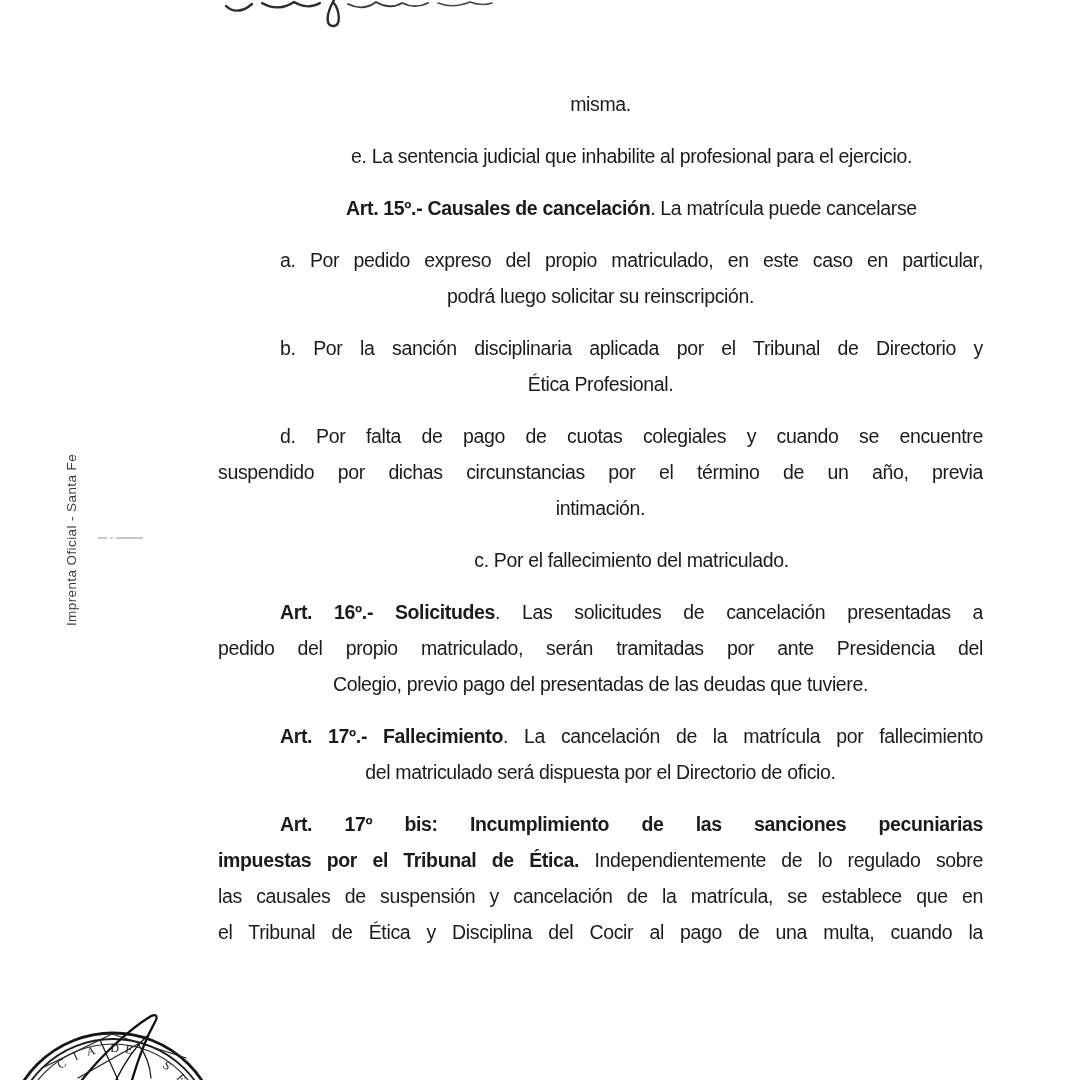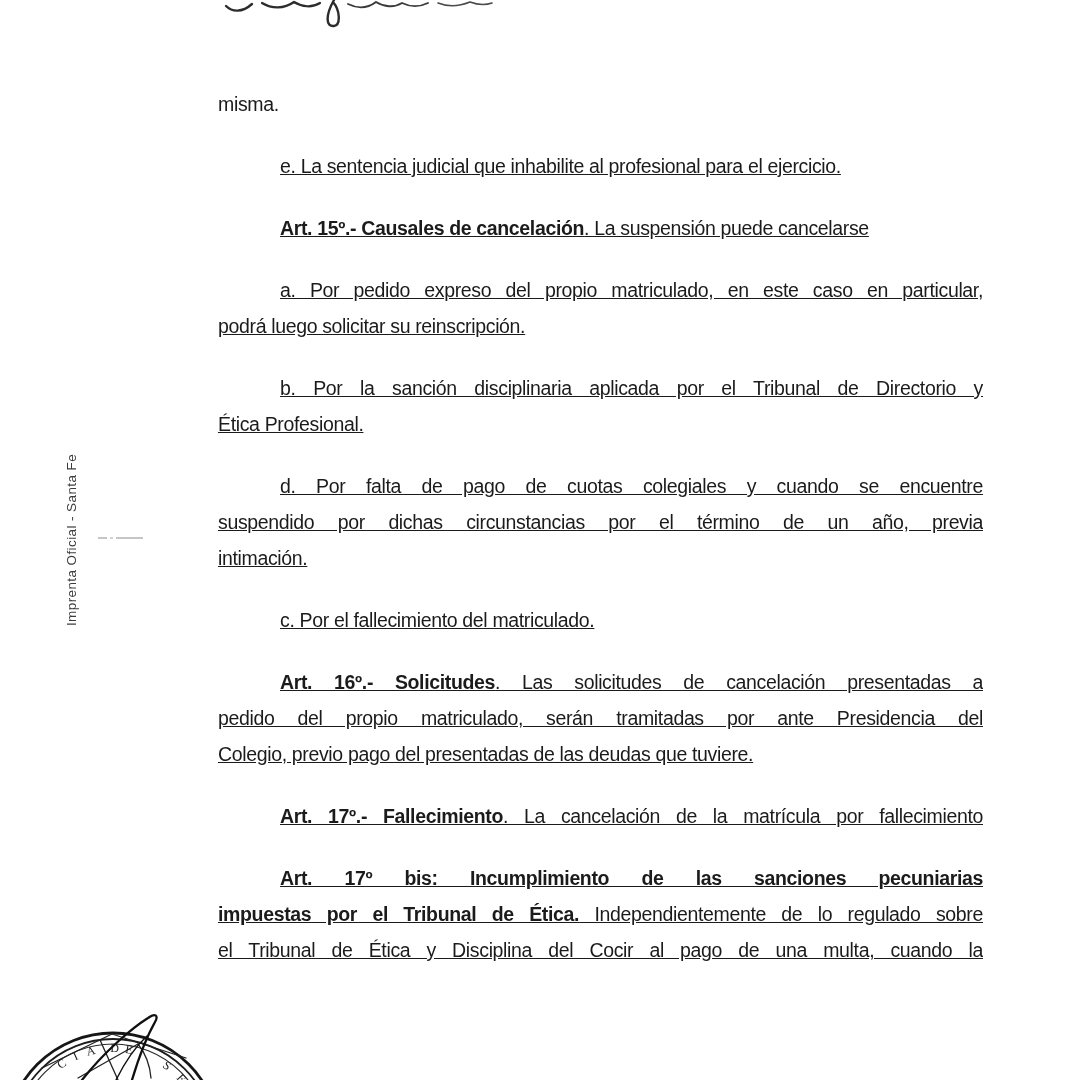--- a/index.html
+++ b/index.html
@@ -22,24 +22,24 @@
     position: absolute;
     left: 218px;
     top: 86px;
     width: 765px;
     color: #1b1b1b;
     font-size: 19.5px;
     letter-spacing: -0.35px;
     line-height: 36px;
   }
   .paragraph { margin: 0; }
-  .paragraph + .paragraph { margin-top: 26px; text-decoration: underline; }
+  .paragraph + .paragraph { margin-top: 16px; }
   .line {
     width: 765px;
-    text-align: left;
+    text-align: center;
     white-space: normal;
     overflow: hidden;
     height: 36px;
   }
   .line.jl {
     text-align: justify;
     text-align-last: justify;
   }
   .line.indent { text-indent: 62px; }
   .b { font-weight: bold; }
@@ -115,21 +115,21 @@
   </div>
 
   <div class="doc-body">
       <div class="paragraph">
         <div class="line"><span>misma.</span></div>
       </div>
       <div class="paragraph">
         <div class="line indent"><span>e. La sentencia judicial que inhabilite al profesional para el ejercicio.</span></div>
       </div>
       <div class="paragraph">
-        <div class="line indent"><span class="b">Art. 15º.- Causales de cancelación</span><span>. La suspensión puede cancelarse</span></div>
+        <div class="line indent"><span class="b">Art. 15º.- Causales de cancelación</span><span>. La matrícula puede cancelarse</span></div>
       </div>
       <div class="paragraph">
         <div class="line jl indent"><span>a. Por pedido expreso del propio matriculado, en este caso en particular,</span></div>
         <div class="line"><span>podrá luego solicitar su reinscripción.</span></div>
       </div>
       <div class="paragraph">
         <div class="line jl indent"><span>b. Por la sanción disciplinaria aplicada por el Tribunal de Directorio y</span></div>
         <div class="line"><span>Ética Profesional.</span></div>
       </div>
       <div class="paragraph">
@@ -140,24 +140,26 @@
       <div class="paragraph">
         <div class="line indent"><span>c. Por el fallecimiento del matriculado.</span></div>
       </div>
       <div class="paragraph">
         <div class="line jl indent"><span class="b">Art. 16º.- Solicitudes</span><span>. Las solicitudes de cancelación presentadas a</span></div>
         <div class="line jl"><span>pedido del propio matriculado, serán tramitadas por ante Presidencia del</span></div>
         <div class="line"><span>Colegio, previo pago del presentadas de las deudas que tuviere.</span></div>
       </div>
       <div class="paragraph">
         <div class="line jl indent"><span class="b">Art. 17º.- Fallecimiento</span><span>. La cancelación de la matrícula por fallecimiento</span></div>
+        <div class="line"><span>del matriculado será dispuesta por el Directorio de oficio.</span></div>
       </div>
       <div class="paragraph">
         <div class="line jl indent"><span class="b">Art. 17º bis: Incumplimiento de las sanciones pecuniarias</span></div>
         <div class="line jl"><span class="b">impuestas por el Tribunal de Ética.</span><span> Independientemente de lo regulado sobre</span></div>
+        <div class="line jl"><span>las causales de suspensión y cancelación de la matrícula, se establece que en</span></div>
         <div class="line jl"><span>el Tribunal de Ética y Disciplina del Cocir al pago de una multa, cuando la</span></div>
       </div>
     </div>
 
   <svg class="seal" viewBox="0 0 200 70" fill="none">
     <g>
       <circle cx="93" cy="130" r="107" stroke="#161616" stroke-width="2.8"></circle>
       <circle cx="93" cy="130" r="101" stroke="#1d1d1d" stroke-width="1.8"></circle>
       <circle cx="93" cy="130" r="96" stroke="#2a2a2a" stroke-width="1.2"></circle>
     </g>

